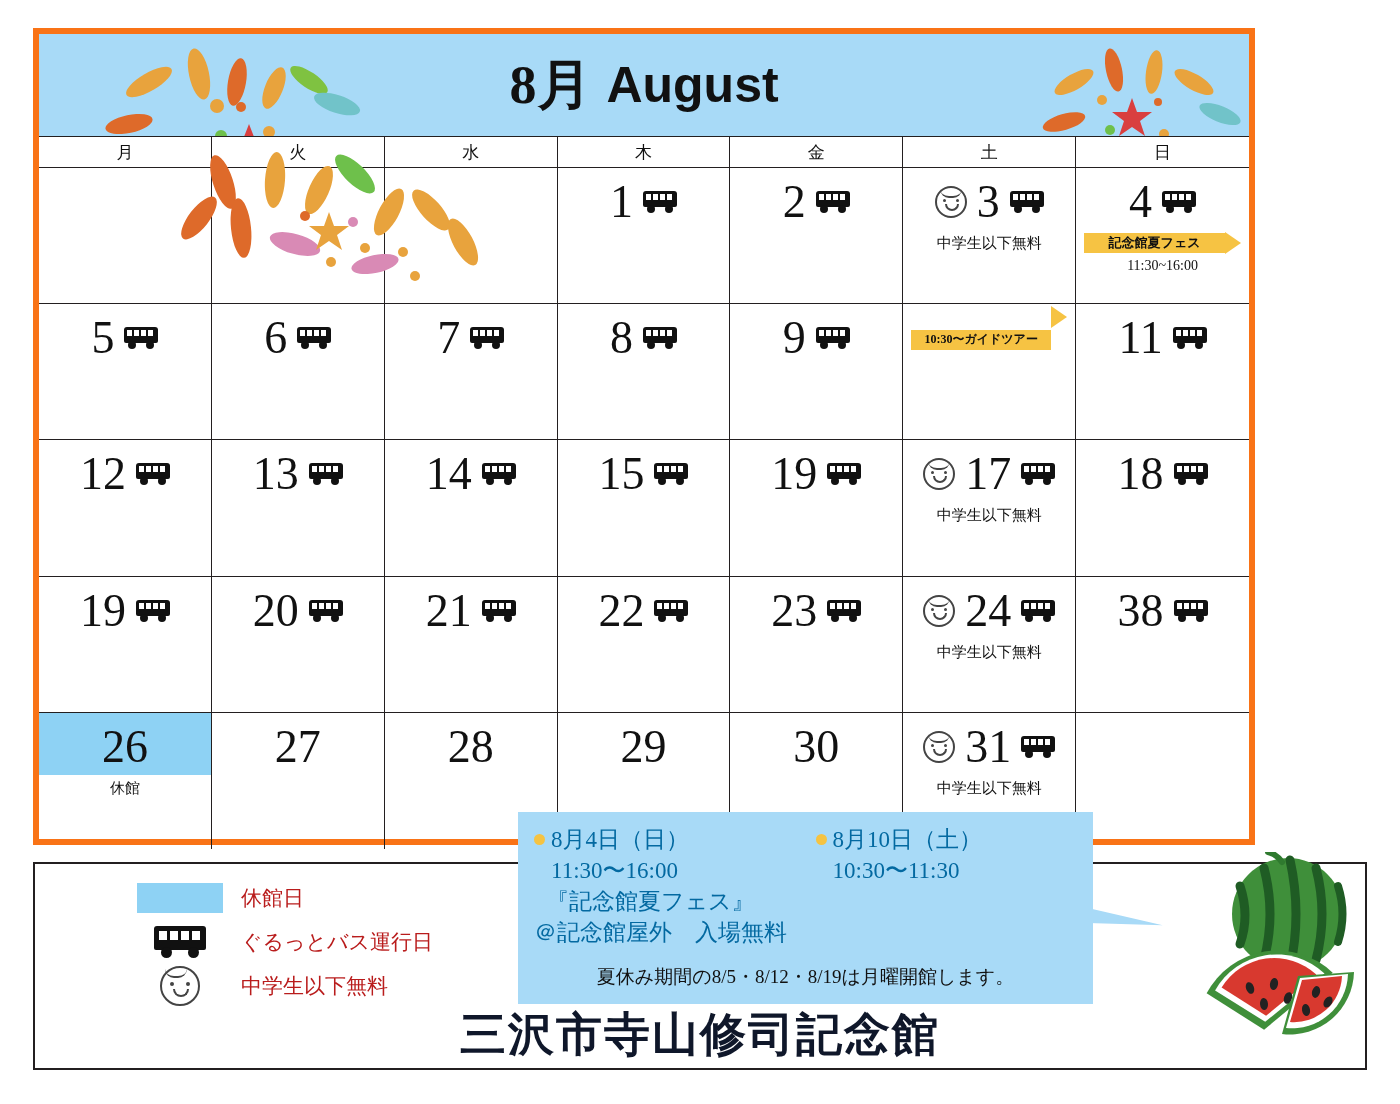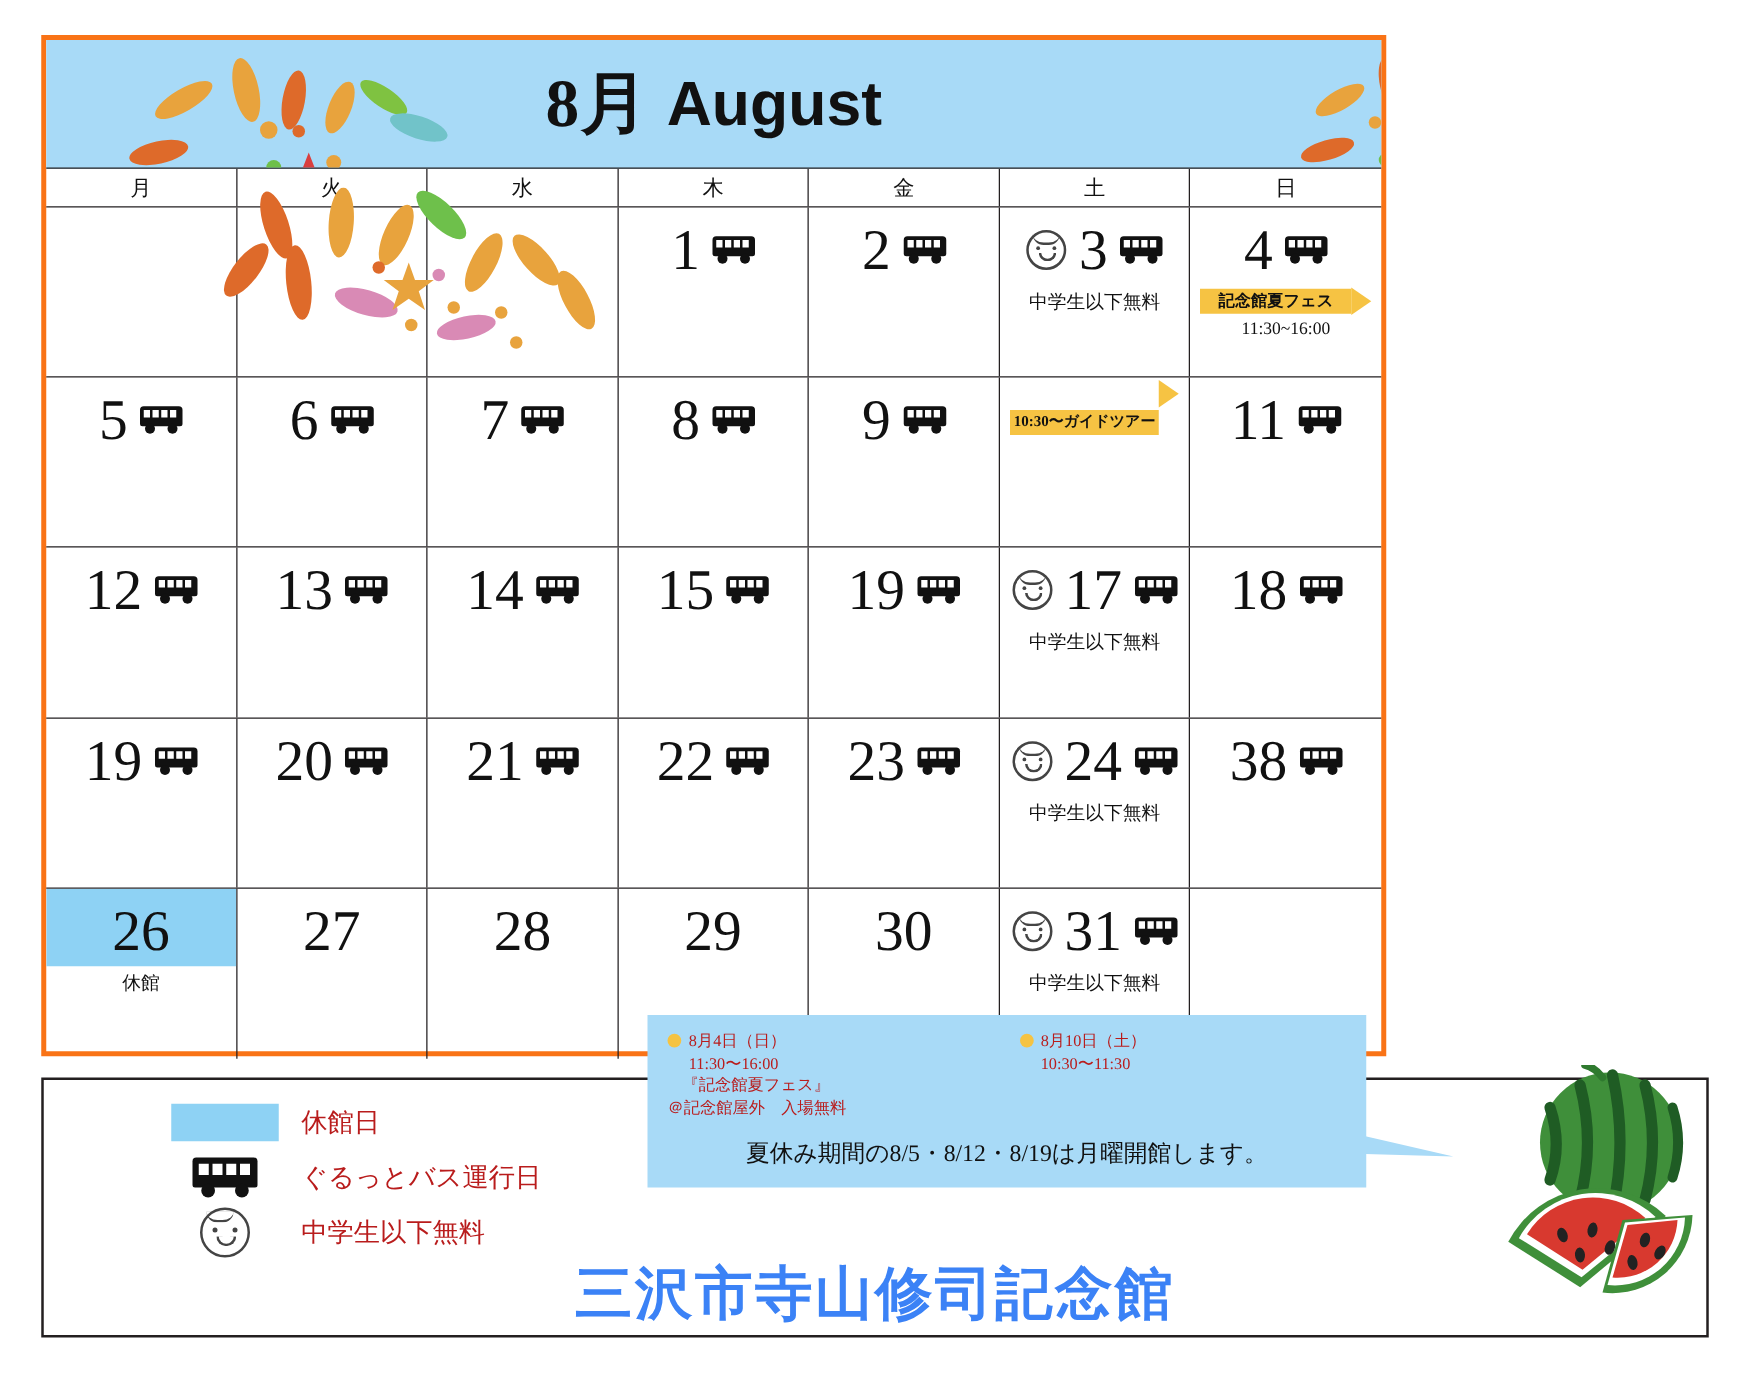--- a/index.html
+++ b/index.html
@@ -14,23 +14,23 @@
     height: 1104px;
     background: #ffffff;
     overflow: hidden;
   }
 
   
   .calendar {
     position: absolute;
     left: 33px;
     top: 28px;
-    width: 1076px;
+    width: 1222px;
     height: 817px;
-    border: 4px solid #f97316;
+    border: 6px solid #f97316;
     box-sizing: border-box;
   }
 
   .cal-header {
     position: relative;
     height: 102px;
     background: #a8daf7;
     border-bottom: 1px solid #231f20;
     overflow: hidden;
   }
@@ -265,21 +265,21 @@
   }
 
   .museum-name {
     position: absolute;
     left: 50%;
     transform: translateX(-50%);
     top: 140px;
     font-family: "Liberation Serif", serif;
     font-weight: bold;
     font-size: 46px;
-    color: #3b82f6;
+    color: #0f172a;
     letter-spacing: 2px;
     white-space: nowrap;
   }
 
   
   .bubble {
     position: absolute;
     left: 518px;
     top: 812px;
     width: 575px;
@@ -288,22 +288,22 @@
     box-sizing: border-box;
     z-index: 20;
   }
   .bubble-cols {
     display: flex;
     gap: 20px;
   }
   .bubble-col { flex: 1 1 50%; }
   .b-line {
     font-family: "Liberation Serif", serif;
-    font-size: 13px;
-    color: #b91c1c;
+    font-size: 23px;
+    color: #0369a1;
     line-height: 1.35;
     white-space: nowrap;
   }
   .b-head {
     display: flex;
     align-items: center;
     gap: 6px;
   }
   .dot {
     width: 11px; height: 11px;

